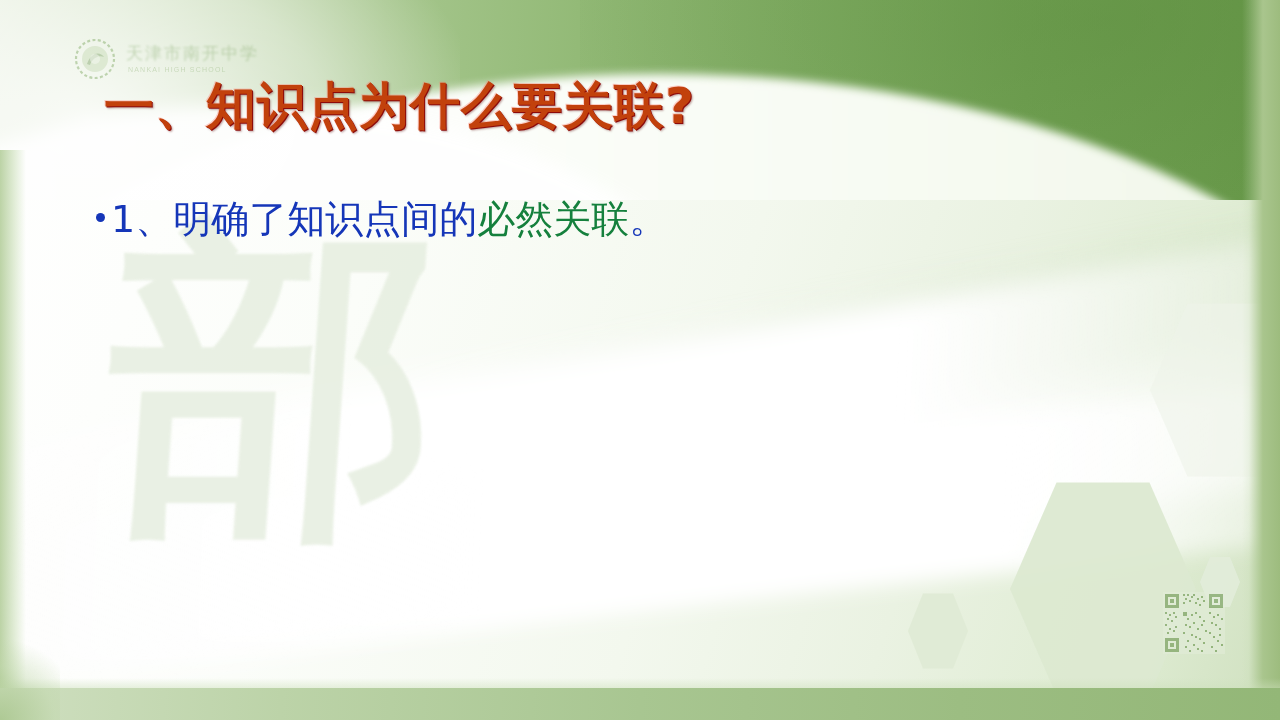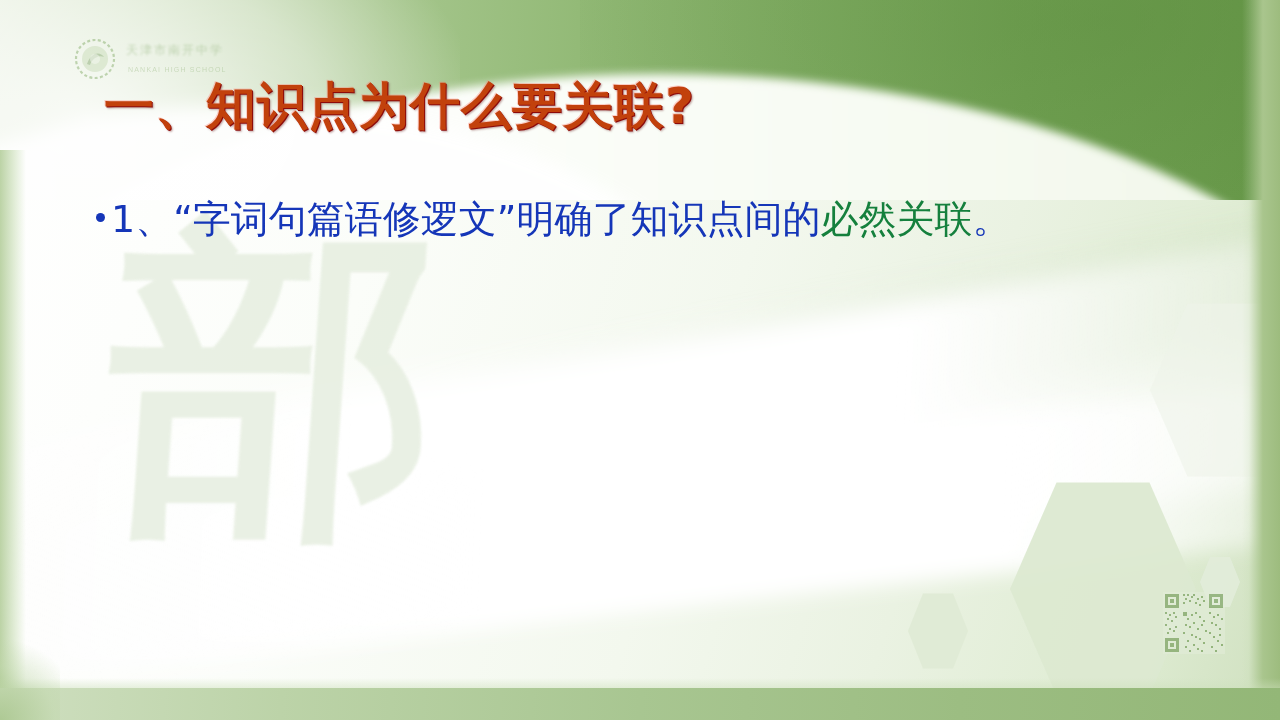--- a/index.html
+++ b/index.html
@@ -139,21 +139,21 @@
     position: absolute;
     left: 0;
     top: 2px;
     width: 42px;
     height: 42px;
   }
   .logo-text {
     position: absolute;
     left: 52px;
     top: 6px;
-    font-size: 12px;
+    font-size: 17px;
     letter-spacing: 2px;
     color: #6f9a52;
     font-weight: normal;
     white-space: nowrap;
     filter: blur(0.9px);
     opacity: 0.75;
   }
   .logo-sub {
     position: absolute;
     left: 54px;
@@ -434,21 +434,20 @@
     <div class="logo-text">天津市南开中学</div>
     <div class="logo-sub">NANKAI HIGH SCHOOL</div>
   </div>
 
   <div class="title">一、知识点为什么要关联?</div>
 
   <div class="body-block">
     <div class="bullet-line">
       <span class="bullet-dot"></span>
       <span class="tx-blue">1、</span>
-      <span class="tx-blue">“字词句篇语修逻文”</span>
       <span class="tx-blue">明确了知识点间的</span>
       <span class="tx-red">必然关联</span>
       <span class="tx-blue">。</span>
     </div>
   </div>
 
   <div class="edge-left"></div>
   <div class="edge-right"></div>
   <div class="edge-bottom-fade"></div>
   <div class="edge-bottom"></div>

